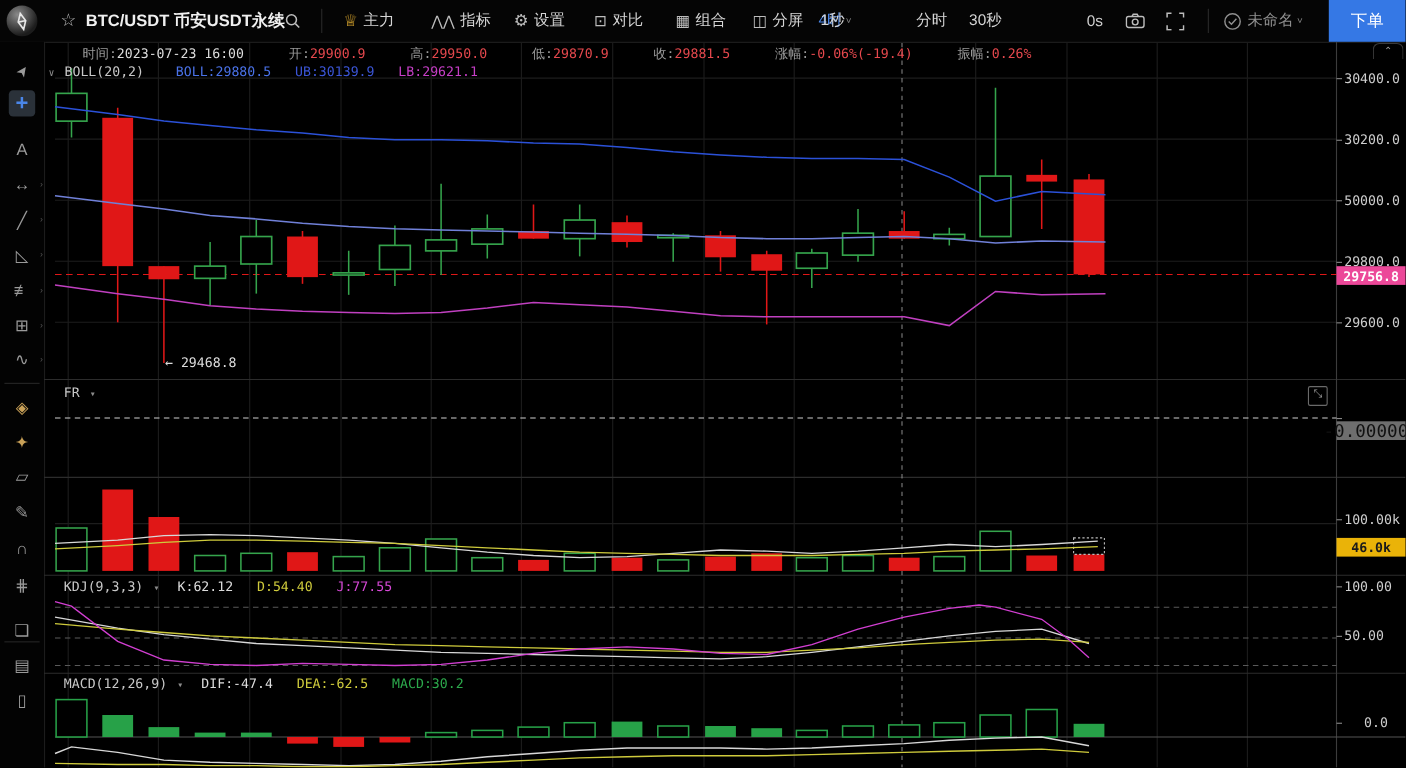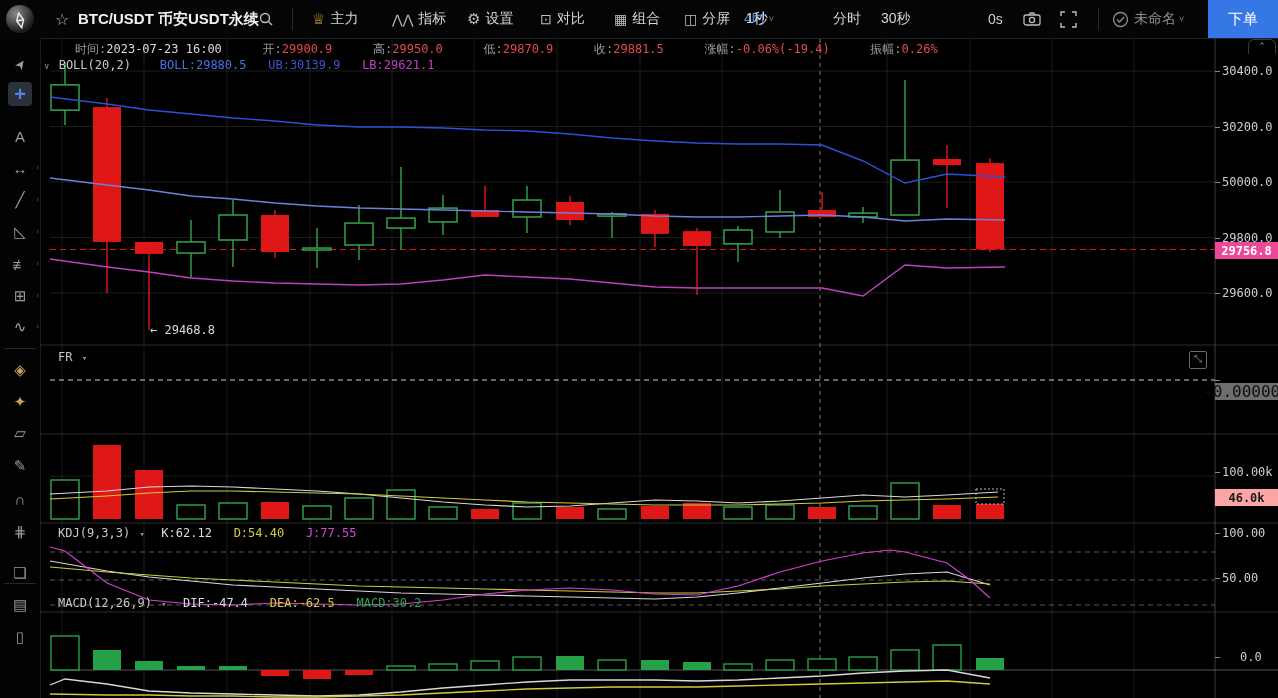--- a/index.html
+++ b/index.html
@@ -36,21 +36,21 @@
   .dd{color:#8a8a8a;font-size:9px;margin:0 2px;}
   .c-boll{color:#4a72e8;} .c-ub{color:#3b55d6;} .c-lb{color:#c73fc7;}
   .c-yel{color:#cfcb3c;} .c-mag{color:#d648d6;} .c-grn{color:#2ca94c;}
   
   .tick{position:absolute;left:1222px;font-size:12px;color:#cfcfcf;}
   .tickdash{position:absolute;left:1215px;width:5px;height:1px;background:#888;}
   .tag{position:absolute;left:1215px;width:63px;height:17px;display:flex;align-items:center;justify-content:center;
        font-size:12px;font-weight:bold;}
   #tag-price{background:#ec4899;color:#fff;}
   #tag-fr{background:#6e6e6e;color:#101010;font-weight:normal;}
-  #tag-vol{background:#fca5a5;color:#1a1a1a;}
+  #tag-vol{background:#eab308;color:#1a1a1a;}
   #collapse-tab{position:absolute;left:1248px;top:39px;width:26px;height:14px;border:1px solid #3a3a3a;
                 border-bottom:none;border-radius:6px 6px 0 0;color:#9a9a9a;font-size:9px;text-align:center;line-height:12px;}
   #fr-max{position:absolute;left:1189px;top:351px;width:16px;height:16px;border:1px solid #6a6a6a;color:#9a9a9a;
           font-size:10px;text-align:center;line-height:14px;border-radius:2px;}
 </style>
 </head>
 <body>
 
 <div id="app">
 
@@ -368,21 +368,21 @@
 
 
   <div class="row mono" style="left:58px;top:526px">
     <span class="pane-label">KDJ(9,3,3)</span>
     <span class="dd">▾</span>&nbsp;
     <span class="wv">K:62.12</span>&nbsp;&nbsp;
     <span class="c-yel">D:54.40</span>&nbsp;&nbsp;
     <span class="c-mag">J:77.55</span>
   </div>
 
-  <div class="row mono" style="left:58px;top:596px">
+  <div class="row mono" style="left:58px;top:614px">
     <span class="pane-label">MACD(12,26,9)</span>
     <span class="dd">▾</span>&nbsp;
     <span class="wv">DIF:-47.4</span>&nbsp;&nbsp;
     <span class="c-yel">DEA:-62.5</span>&nbsp;&nbsp;
     <span class="c-grn">MACD:30.2</span>
   </div>
 
   <div id="axis">
       <div class="tick mono" style="top: 64px;">30400.0</div>
       <div class="tickdash" style="top: 71px;"></div>

